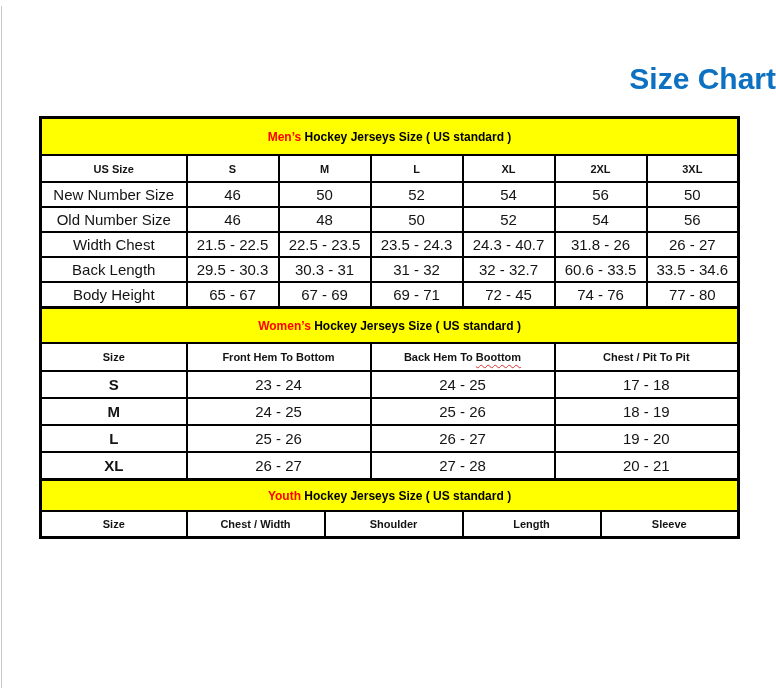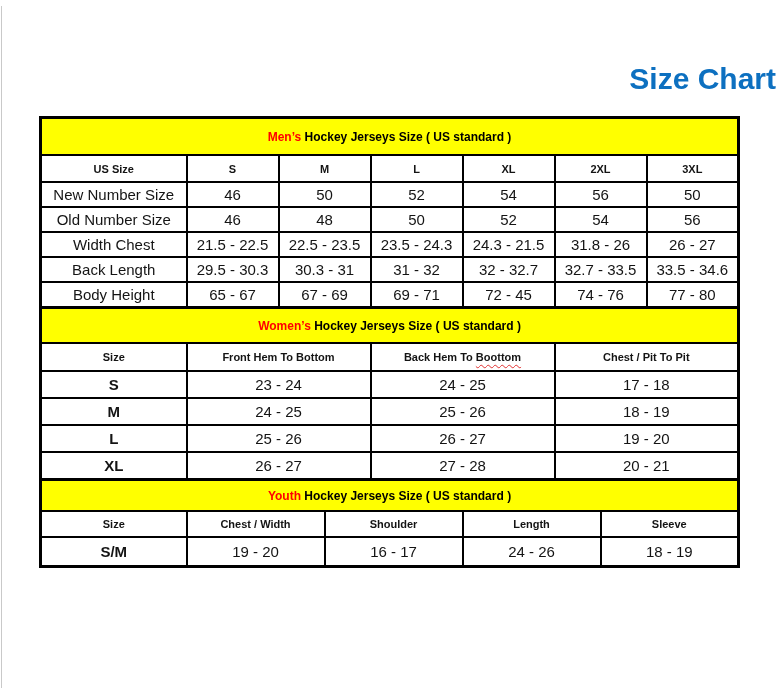--- a/index.html
+++ b/index.html
@@ -114,31 +114,31 @@
             <td class="cell">50</td>
             <td class="cell">52</td>
             <td class="cell">54</td>
             <td class="cell">56</td>
           </tr>
           <tr class="data-row">
             <td class="row-label">Width Chest</td>
             <td class="cell">21.5 - 22.5</td>
             <td class="cell">22.5 - 23.5</td>
             <td class="cell">23.5 - 24.3</td>
-            <td class="cell">24.3 - 21.5</td>
+            <td class="cell">24.3 - 40.7</td>
             <td class="cell">31.8 - 26</td>
             <td class="cell">26 - 27</td>
           </tr>
           <tr class="data-row">
             <td class="row-label">Back Length</td>
             <td class="cell">29.5 - 30.3</td>
             <td class="cell">30.3 - 31</td>
             <td class="cell">31 - 32</td>
             <td class="cell">32 - 32.7</td>
-            <td class="cell">32.7 - 33.5</td>
+            <td class="cell">60.6 - 33.5</td>
             <td class="cell">33.5 - 34.6</td>
           </tr>
           <tr class="data-row">
             <td class="row-label">Body Height</td>
             <td class="cell">65 - 67</td>
             <td class="cell">67 - 69</td>
             <td class="cell">69 - 71</td>
             <td class="cell">72 - 45</td>
             <td class="cell">74 - 76</td>
             <td class="cell">77 - 80</td>
@@ -204,23 +204,16 @@
           <tr class="banner-row">
             <td colspan="5" class="banner"><span class="hl">Youth</span><span> Hockey Jerseys Size ( US standard )</span></td>
           </tr>
           <tr class="header-row">
             <th>Size</th>
             <th>Chest / Width</th>
             <th>Shoulder</th>
             <th>Length</th>
             <th>Sleeve</th>
           </tr>
-          <tr class="data-row">
-            <td class="row-label">S/M</td>
-            <td class="cell">19 - 20</td>
-            <td class="cell">16 - 17</td>
-            <td class="cell">24 - 26</td>
-            <td class="cell">18 - 19</td>
-          </tr>
         </tbody>
       </table>
     </div>
 </div>
 
 </body></html>

